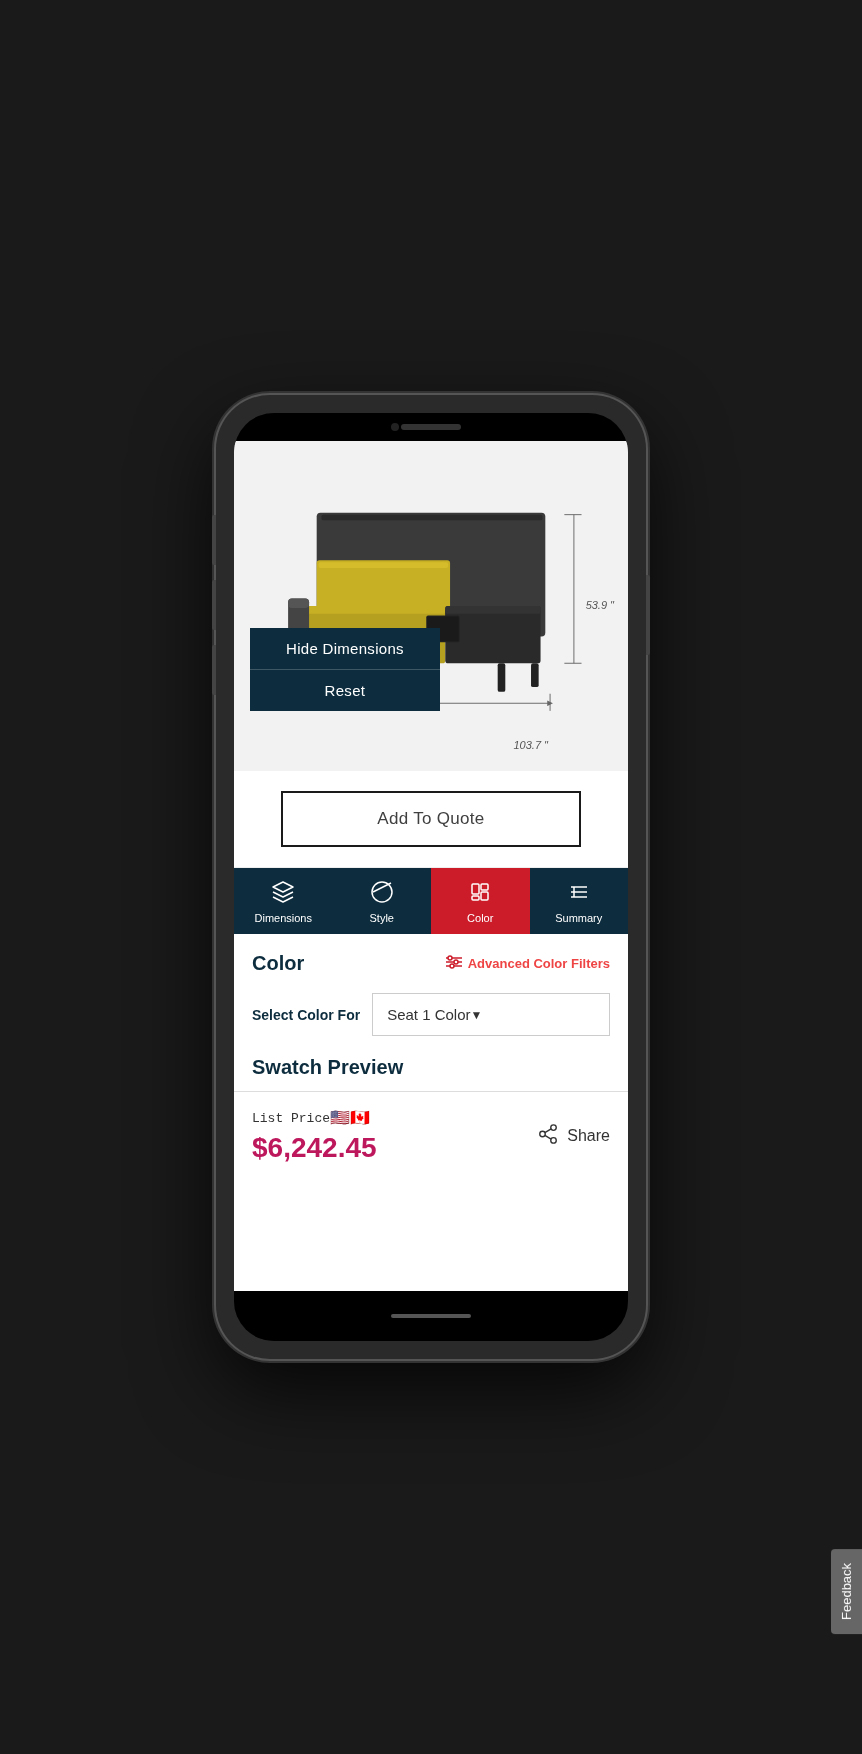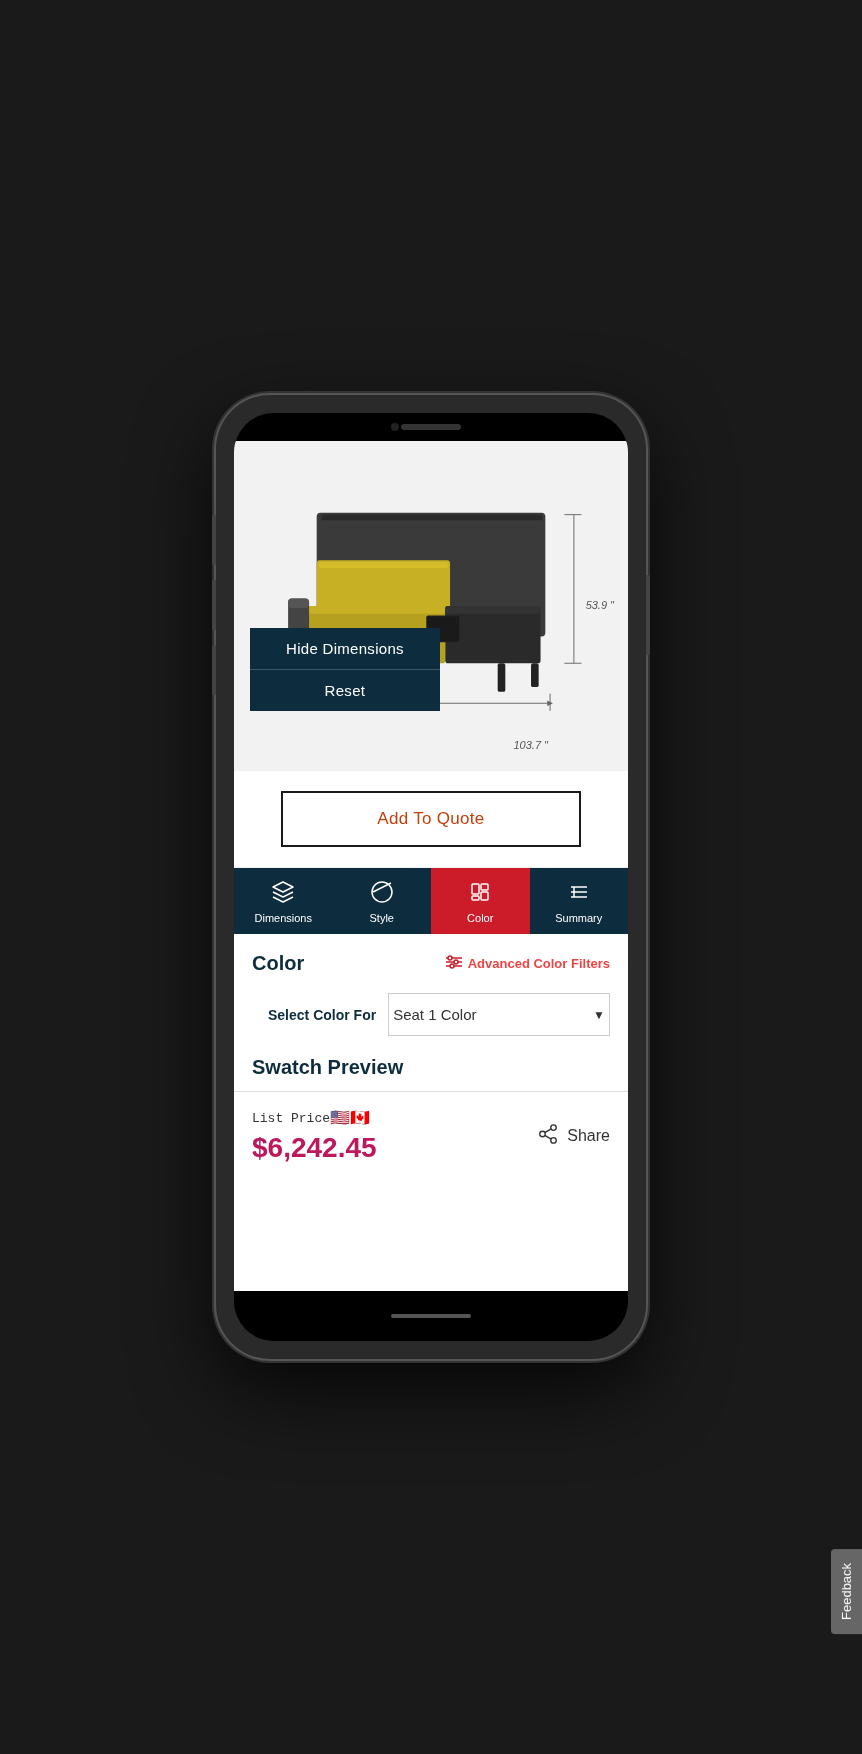--- a/index.html
+++ b/index.html
@@ -136,21 +136,21 @@
       background: #fff;
       padding: 20px 30px;
       display: flex;
       justify-content: center;
       border-bottom: 1px solid #eee;
     }
 
     .add-to-quote-btn {
       border: 2px solid #1a1a1a;
       background: #fff;
-      color: #c2410c;
+      color: #404040;
       padding: 16px 60px;
       font-size: 17px;
       font-weight: 400;
       cursor: pointer;
       letter-spacing: 0.3px;
       width: 100%;
       max-width: 300px;
     }
 
     
@@ -223,39 +223,38 @@
     .filter-icon {
       font-size: 14px;
     }
 
     
     .select-color-row {
       display: flex;
       align-items: center;
       gap: 12px;
       margin-bottom: 20px;
-      margin-left: 16px;
     }
 
     .select-color-label {
       font-size: 14px;
       font-weight: 700;
       color: #0d2d3e;
       white-space: nowrap;
     }
 
     .select-color-dropdown {
       flex: 1;
       border: 1px solid #ccc;
-      padding: 12px 4px;
+      padding: 12px 14px;
       font-size: 15px;
       color: #333;
       display: flex;
       align-items: center;
-      justify-content: space-between;
+      justify-content: flex-start;
       cursor: pointer;
       background: #fff;
     }
 
     .dropdown-arrow {
       color: #333;
       font-size: 12px;
     }
 
     

